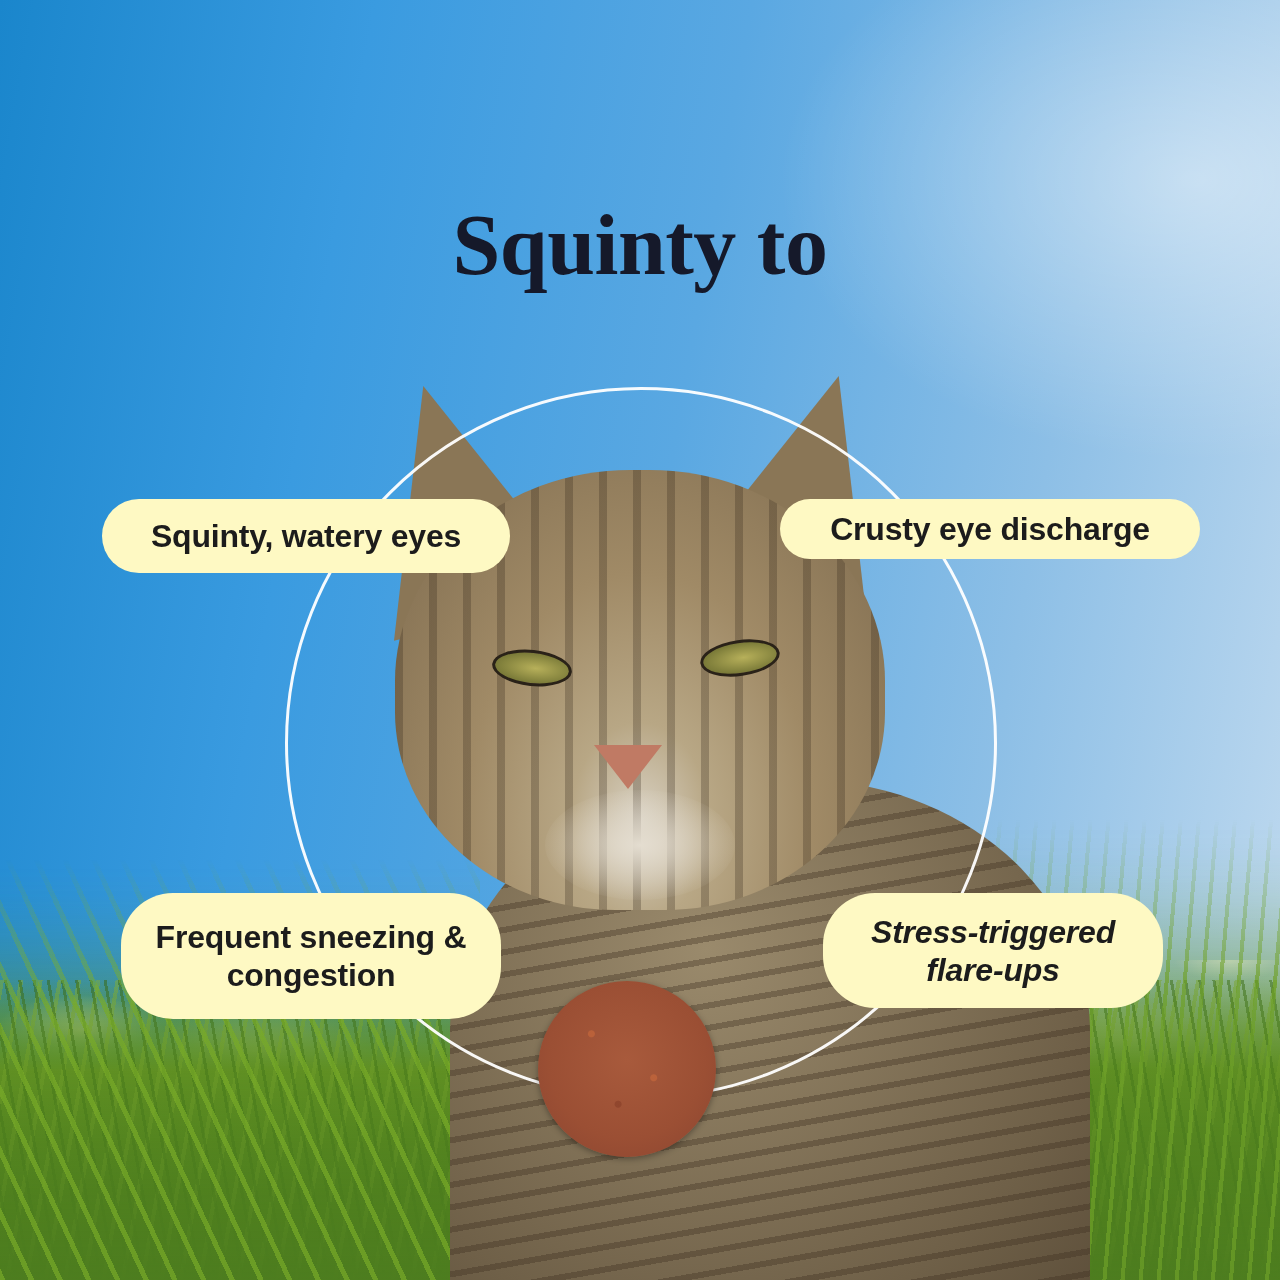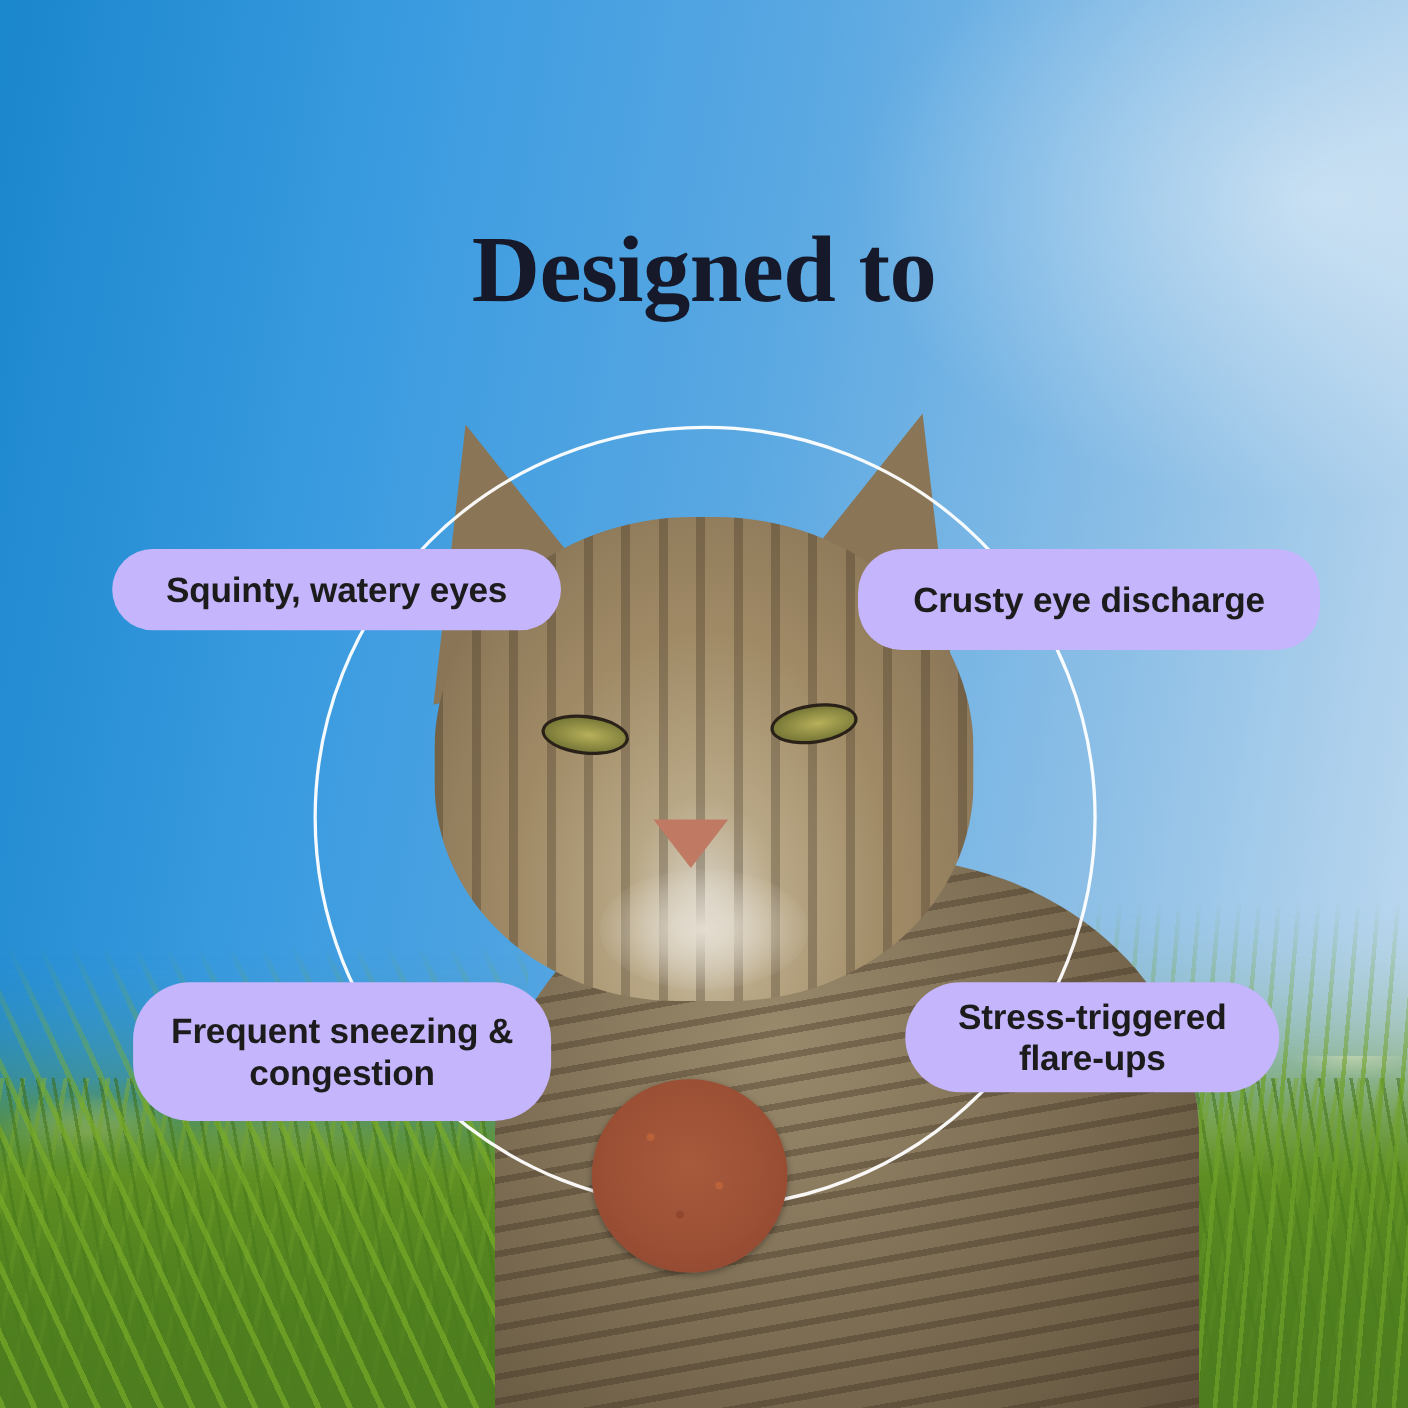--- a/index.html
+++ b/index.html
@@ -68,28 +68,28 @@
       radial-gradient(circle at 45% 70%, rgba(120,50,30,0.4) 0 3px, rgba(0,0,0,0) 4px),
       radial-gradient(circle at 50% 45%, #a85a3c 0%, #9b4f34 60%, #8a4430 100%);
     box-shadow: 0 2px 6px rgba(0,0,0,0.35); }
 
   .headline { position: absolute; left: 0; right: 0; top: 138px; text-align: center;
     font-family: "Liberation Serif", "DejaVu Serif", serif; color: #15192a;
     font-size: 86px; line-height: 98px; letter-spacing: -0.5px; }
   .headline .line { display: block; }
   .headline em { font-style: italic; }
 
-  .pill { position: absolute; background: #c4b5fd; border-radius: 40px;
+  .pill { position: absolute; background: #fef9c3; border-radius: 40px;
     color: #1c1c1c; font-weight: bold; font-size: 32px; line-height: 38px;
     display: flex; align-items: center; justify-content: center; text-align: center;
     box-sizing: border-box; padding: 0 20px; letter-spacing: -0.2px; }
   .pill.p1 { left: 102px; top: 499px; width: 408px; height: 74px; }
-  .pill.p2 { left: 780px; top: 499px; width: 420px; height: 92px; }
+  .pill.p2 { left: 780px; top: 499px; width: 420px; height: 60px; }
   .pill.p3 { left: 121px; top: 893px; width: 380px; height: 126px; border-radius: 52px; }
-  .pill.p4 { left: 823px; top: 893px; width: 340px; height: 100px; border-radius: 52px; }
+  .pill.p4 { left: 823px; top: 893px; width: 340px; height: 115px; border-radius: 52px; font-style: italic; }
 </style>
 </head>
 <body>
 
 <div class="scene">
   <div class="sky-haze"></div>
   <div class="clouds"></div>
   <div class="grass"></div>
   <div class="grass-left"></div>
   <div class="grass-right"></div>
@@ -103,21 +103,21 @@
     <div class="cat-eye right"></div>
     <div class="cat-muzzle"></div>
     <div class="cat-nose"></div>
   </div>
 
   <div class="ring"></div>
   <div class="chew"></div>
 </div>
 
 <h1 class="headline">
-  <span class="line">Designed to</span>
+  <span class="line">Squinty to</span>
 </h1>
 
 <div class="pill p1">
   <span>Squinty, watery eyes</span>
 </div>
 <div class="pill p2">
   <span>Crusty eye discharge</span>
 </div>
 <div class="pill p3">
   <span>Frequent sneezing &amp; congestion</span>

